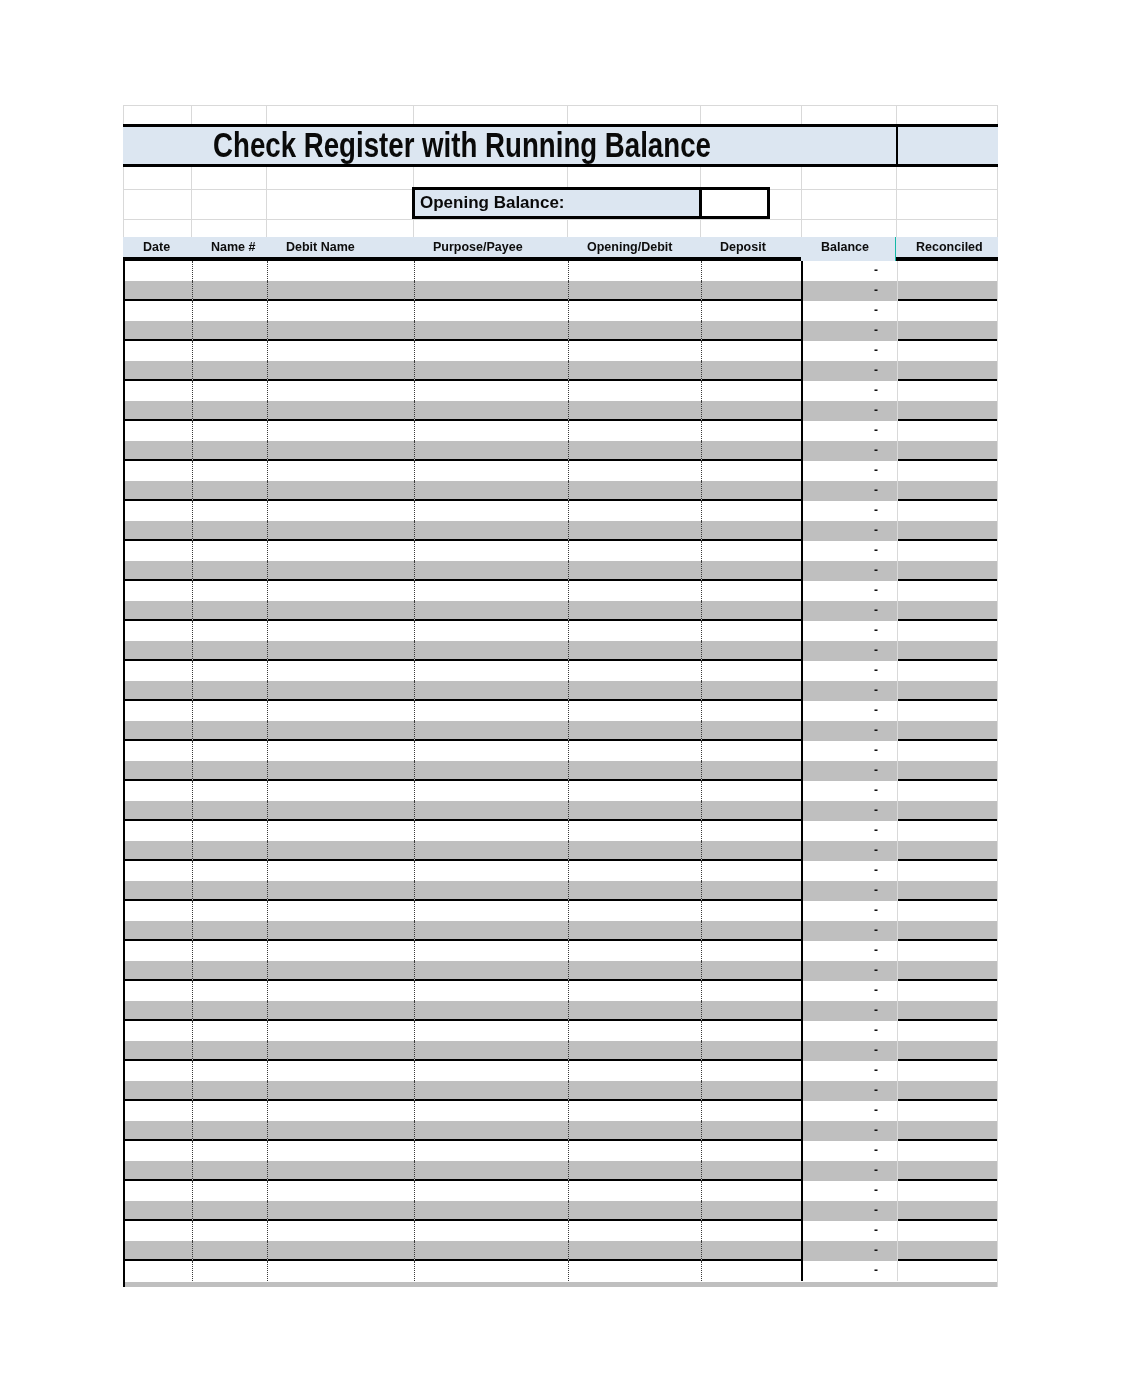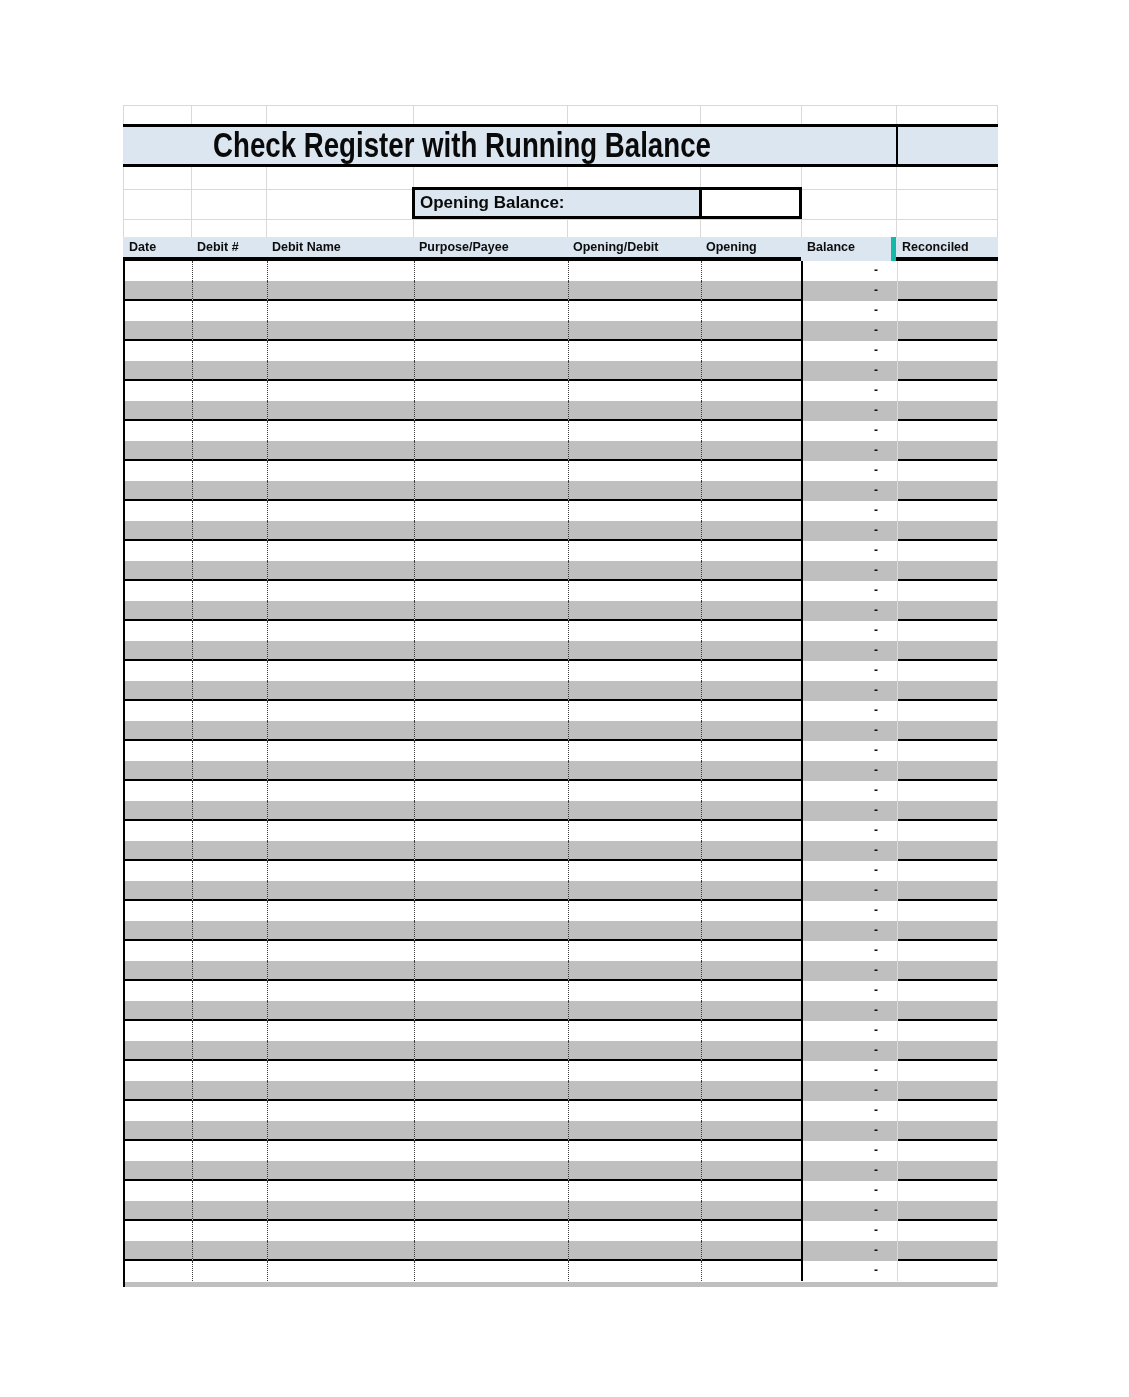--- a/index.html
+++ b/index.html
@@ -25,32 +25,32 @@
   
   .banner{display:flex;height:43px;box-sizing:border-box;background:var(--blue,#dce6f1);
           border-top:3px solid #000;border-bottom:3px solid #000;}
   .banner-main{width:775px;box-sizing:border-box;border-right:2px solid #000;position:relative;padding-left:28px;}
   .banner-side{flex:1 1 auto;}
   .title{position:absolute;left:0;top:0;width:678px;height:37px;line-height:36px;
          text-align:center;font-weight:bold;font-size:35px;color:#0a0a0a;
          white-space:nowrap;transform:scaleX(0.79);transform-origin:50% 50%;}
 
   
-  .ob-box{position:absolute;left:289px;top:82px;width:390px;height:32px;box-sizing:border-box;
+  .ob-box{position:absolute;left:289px;top:82px;width:358px;height:32px;box-sizing:border-box;
           border:3px solid #000;display:flex;background:var(--blue,#dce6f1);}
   .ob-label{width:287px;box-sizing:border-box;border-right:3px solid #000;
             font-weight:bold;font-size:17px;line-height:25px;padding-left:5px;color:#0a0a0a;
             white-space:nowrap;overflow:hidden;}
   .ob-value{flex:1 1 auto;background:#ffffff;}
 
   
   .header-row{display:flex;height:24px;box-sizing:border-box;background:var(--blue,#dce6f1);width:875px;}
   .hcell{box-sizing:border-box;height:24px;font-weight:bold;font-size:12.5px;line-height:20px;
-         padding-left:6px;color:#0d0d0d;border-bottom:4px solid #000;white-space:nowrap;overflow:hidden;}
-  .hcell.h7{border-bottom:none;border-right:5px solid #14b8a6;}
+         padding-left:20px;color:#0d0d0d;border-bottom:4px solid #000;white-space:nowrap;overflow:hidden;}
+  .hcell.h7{border-bottom:none;border-right:1px solid #14b8a6;}
 
   
   .data-body{position:relative;box-sizing:border-box;width:875px;background:#fff;
              border-left:2px solid #000;border-right:1px solid var(--grid,#d9d9d9);}
   .row{display:flex;height:20px;}
   .cell{box-sizing:border-box;height:20px;}
   .c1{width:68px;border-right:1px dotted #3c3c3c;}
   .c2{width:75px;border-right:1px dotted #3c3c3c;}
   .c3{width:147px;border-right:1px dotted #3c3c3c;}
   .c4{width:154px;border-right:1px dotted #3c3c3c;}
@@ -121,25 +121,25 @@
         <div class="gcell w8"></div>
     </div>
 
     <div class="ob-box">
       <div class="ob-label">Opening Balance:</div>
       <div class="ob-value"></div>
     </div>
 
     <div class="header-row">
       <div class="hcell w1">Date</div>
-      <div class="hcell w2">Debit #</div>
+      <div class="hcell w2">Name #</div>
       <div class="hcell w3">Debit Name</div>
       <div class="hcell w4">Purpose/Payee</div>
       <div class="hcell w5">Opening/Debit</div>
-      <div class="hcell w6">Opening</div>
+      <div class="hcell w6">Deposit</div>
       <div class="hcell w7 h7">Balance</div>
       <div class="hcell w8">Reconciled</div>
     </div>
 
     <div class="data-body">
       <div class="row">
     <div class="cell c1"></div>
     <div class="cell c2"></div>
     <div class="cell c3"></div>
     <div class="cell c4"></div>

